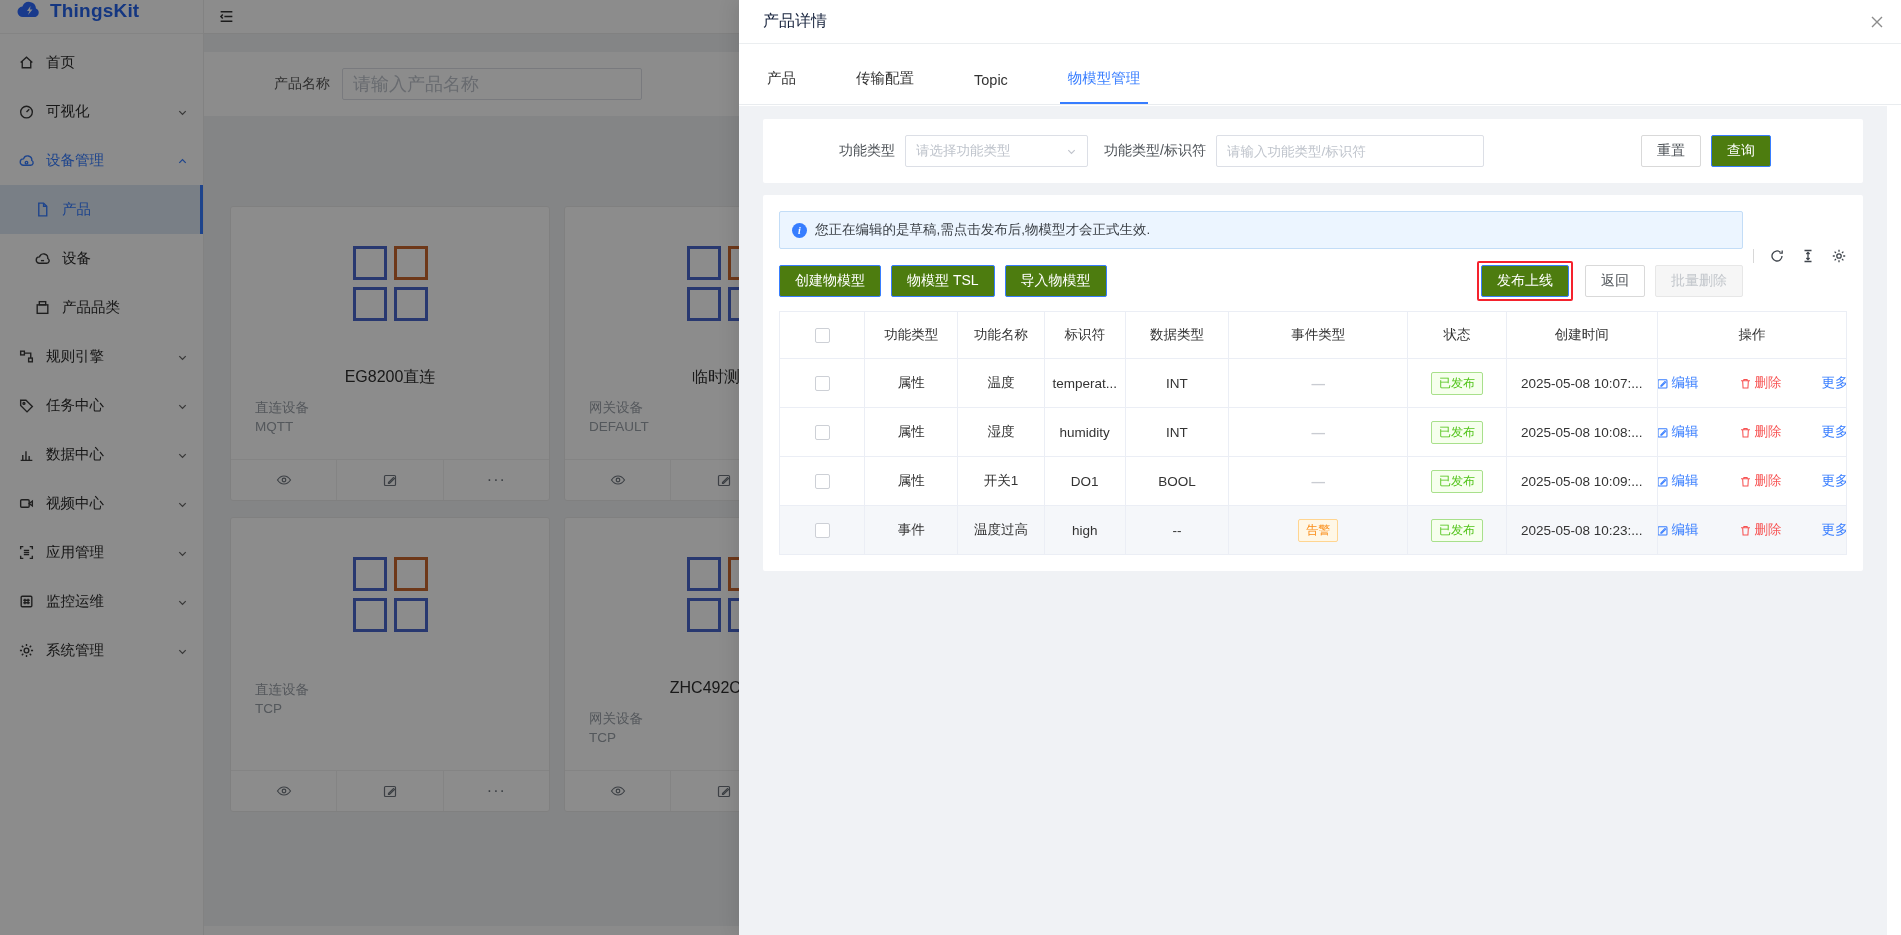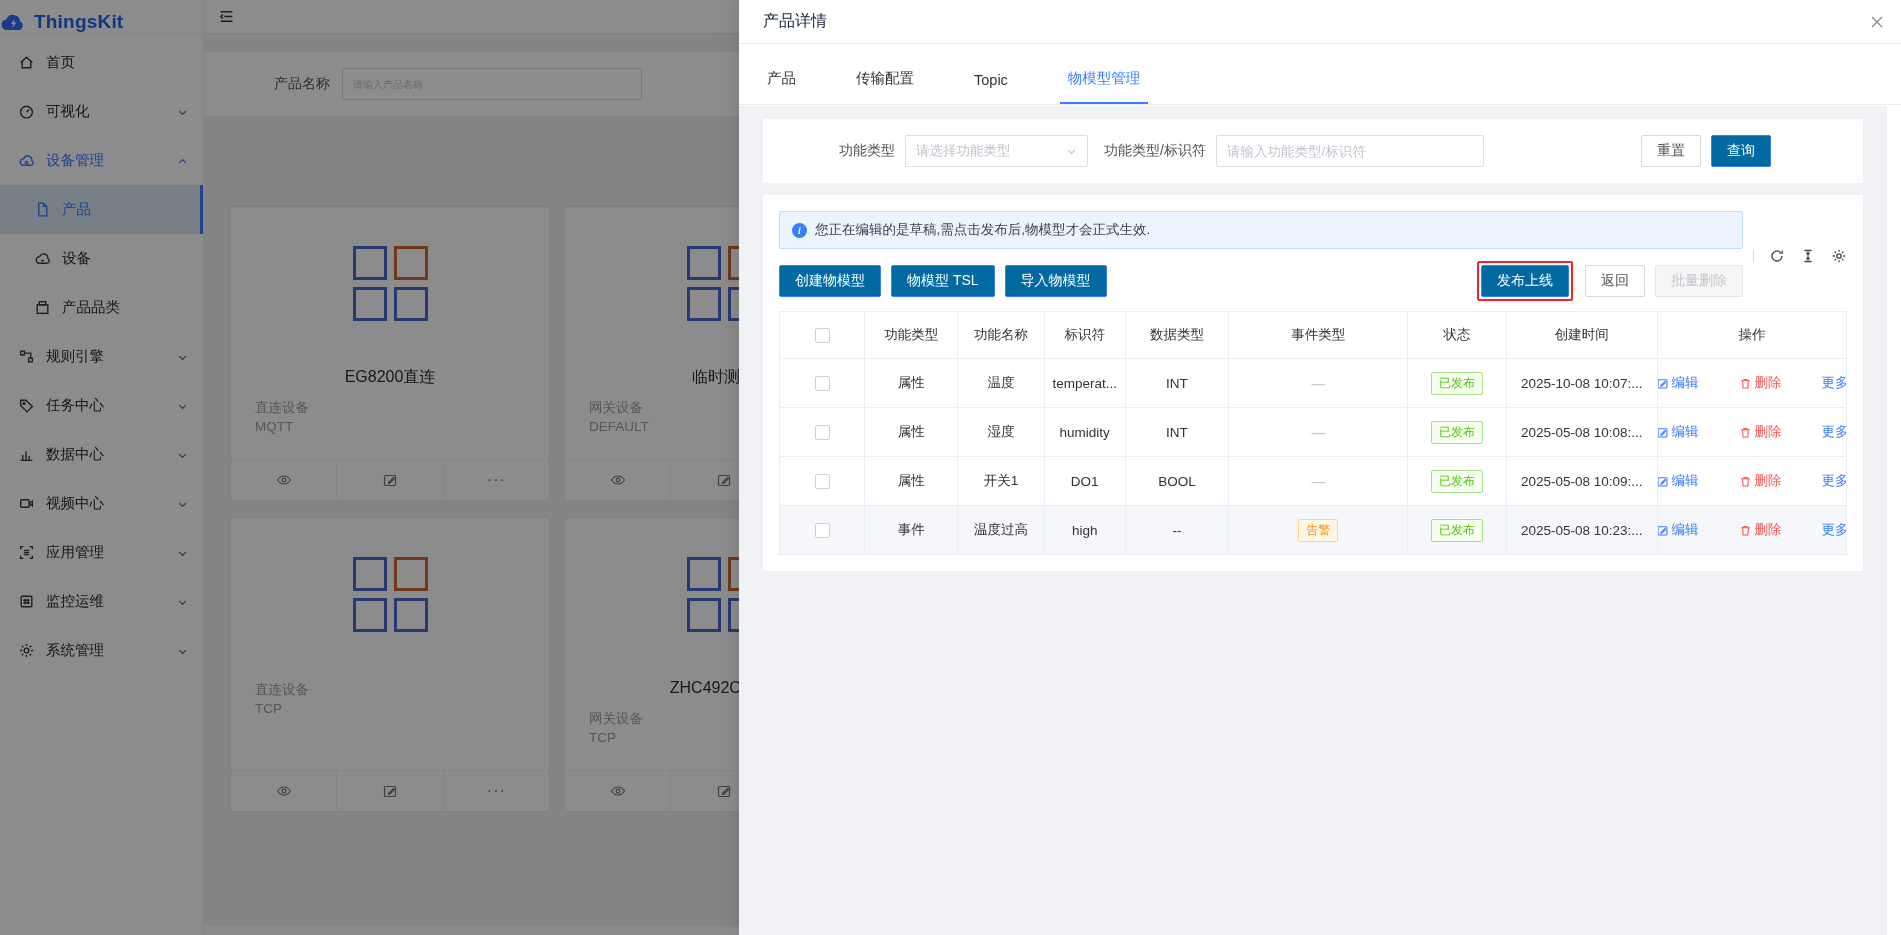--- a/index.html
+++ b/index.html
@@ -6,40 +6,40 @@
   html,body { width:1901px; height:935px; overflow:hidden;
     font-family:"Liberation Sans", "DejaVu Sans", sans-serif; font-size:14px; color:#333; }
   body { position:relative; background:#f0f2f5; }
   svg { display:block; }
 
   
   .page { position:absolute; inset:0; }
 
   
   .sidebar { position:absolute; left:0; top:0; width:204px; height:935px; background:#fff; border-right:1px solid #ededed; z-index:1; }
-  .logo { height:34px; display:flex; align-items:flex-end; padding-left:0; border-bottom:1px solid #f0f0f0; }
+  .logo { height:34px; display:flex; align-items:flex-start; padding-left:16px; border-bottom:1px solid #f0f0f0; }
   .logo-text { color:#2563eb; font-weight:bold; font-size:19px; margin-left:8px; letter-spacing:.2px; }
   .menu { padding-top:4px; }
   .menu-item { position:relative; height:49px; display:flex; align-items:center; padding-left:18px; cursor:pointer; color:#2b2b2b; font-size:14.5px; }
   .menu-item .mi-icon { width:17px; height:17px; margin-right:11px; color:#3a3a3a; flex:none; }
   .menu-item .mi-chevron { position:absolute; right:15px; top:50%; margin-top:-5px; width:11px; height:11px; color:#666; }
   .menu-item.child { padding-left:34px; }
   .menu-item.parent-active, .menu-item.parent-active .mi-icon, .menu-item.parent-active .mi-chevron { color:#377dff; }
   .menu-item.active { background:#dde7f5; color:#377dff; }
   .menu-item.active .mi-icon { color:#377dff; }
   .menu-item.active::after { content:""; position:absolute; right:0; top:0; bottom:0; width:3px; background:#377dff; }
 
   
   .topbar { position:absolute; left:204px; right:0; top:0; height:34px; background:#fff; border-bottom:1px solid #ececec; display:flex; align-items:center; padding-left:14px; }
   .collapse-icon { width:17px; height:17px; color:#333; cursor:pointer; }
 
   
   .search-panel { position:absolute; left:204px; right:0; top:52px; height:64px; background:#fff; display:flex; align-items:center; padding-left:70px; }
   .search-label { color:#555; margin-right:12px; }
-  .search-input { width:300px; height:32px; border:1px solid #dcdfe6; border-radius:2px; padding:0 10px; font-size:10px; color:#333; outline:none; font-family:Liberation Sans, sans-serif; }
+  .search-input { width:300px; height:32px; border:1px solid #dcdfe6; border-radius:2px; padding:0 10px; font-size:18px; color:#333; outline:none; font-family:Liberation Sans, sans-serif; }
   .search-input::placeholder { color:#bfc4cc; }
 
   
   .card { position:absolute; width:320px; height:295px; background:#fff; border:1px solid #eaeaea; border-radius:3px; }
   .card-img { height:152px; display:flex; align-items:center; justify-content:center; }
   .sq-grid { display:grid; grid-template-columns:34px 34px; grid-template-rows:34px 34px; gap:7px; }
   .sq { border:3px solid #4a66cc; }
   .sq.orange { border-color:#c9662e; }
   .card-title { padding:8px 24px 0; font-size:16px; color:#2f2f2f;text-align:center; }
   .card-meta { padding:10px 24px 0; font-size:13.5px; color:#9aa0a8; line-height:19px; }
@@ -70,21 +70,21 @@
   .filter-panel { height:64px; display:flex; align-items:center; padding:0 92px 0 24px; }
   .f-label { color:#4e5358; margin-right:10px; white-space:nowrap; }
   .f-label.first { width:108px; text-align:right; }
   .select-box { width:183px; height:32px; border:1px solid #dcdfe6; border-radius:2px; display:flex; align-items:center; padding:0 10px; margin-right:16px; cursor:pointer; background:#fff; }
   .select-box .ph { color:#bfc4cc; font-size:13.5px; flex:1; }
   .select-box svg { width:11px; height:11px; color:#c0c4cc; }
   .f-input { width:268px; height:32px; border:1px solid #dcdfe6; border-radius:2px; padding:0 10px; font-size:13.5px; outline:none; font-family:inherit; }
   .f-input::placeholder { color:#bfc4cc; }
   .f-spacer { flex:1; }
   .btn { height:32px; border-radius:2px; border:1px solid #d9d9d9; background:#fff; color:#4e5358; font-size:14px; padding:0 15px; cursor:pointer; font-family:inherit; }
-  .btn.primary { background:#0369a1; border-color:#377dff; color:#fff; }
+  .btn.primary { background:#4d7c0f; border-color:#377dff; color:#fff; }
   .btn + .btn { margin-left:10px; }
 
   .table-panel { margin-top:12px; padding:16px 16px 16px; }
   .toolbar-flex { display:flex; }
   .toolbar-left { flex:1; }
   .alert { height:38px; background:#ecf5ff; border:1px solid #c3ddf7; border-radius:2px; display:flex; align-items:center; padding:0 12px; }
   .info-icon { width:15px; height:15px; border-radius:50%; background:#377dff; color:#fff; font-size:10px; font-style:italic; font-weight:bold; display:flex; align-items:center; justify-content:center; margin-right:8px; flex:none; font-family:"Liberation Serif", serif; }
   .alert-text { font-size:13.5px; color:#3a3f45; }
   .btn-row { display:flex; align-items:center; margin-top:12px; }
   .btn-row .gap { flex:1; }
@@ -532,21 +532,21 @@
         </thead>
         <tbody>
           <tr>
             <td><span class="checkbox"></span></td>
             <td>属性</td>
             <td>温度</td>
             <td>temperat...</td>
             <td>INT</td>
             <td><span class="dash">—</span></td>
             <td><span class="badge-green">已发布</span></td>
-            <td>2025-10-08 10:07:...</td>
+            <td>2025-05-08 10:07:...</td>
             <td>
                 <div class="act-cell">
               <span class="act-link">
                     <svg viewBox="0 0 16 16" fill="none" stroke="currentColor" stroke-width="1.3">
                       <rect x="2.5" y="3.5" width="11" height="10" rx="1"></rect>
                       <path d="M6 10.5l5-5 1 1-5 5H6z"></path>
                     </svg>
                     <span>编辑</span>
                   </span>
               <span class="act-sep"></span>

